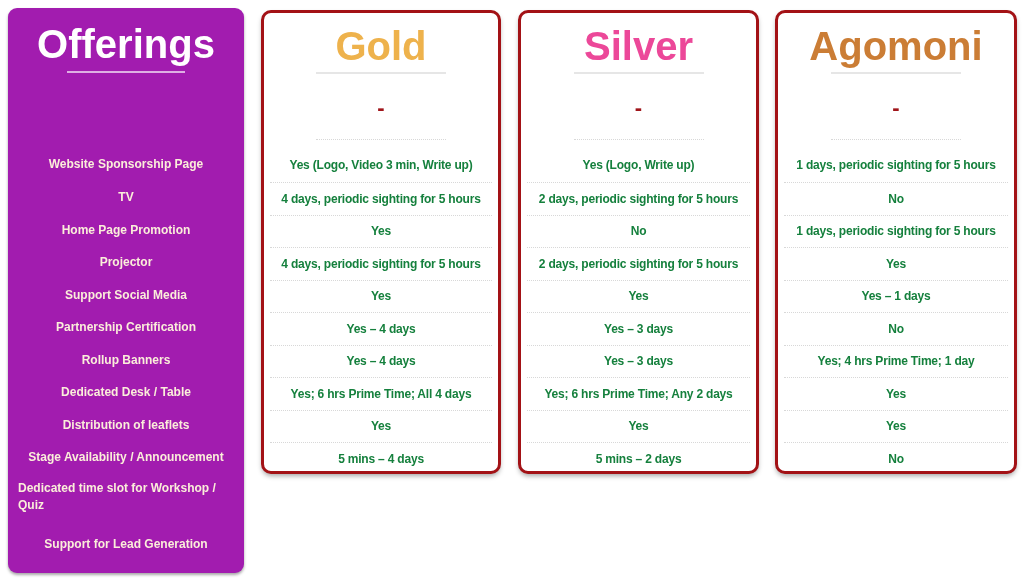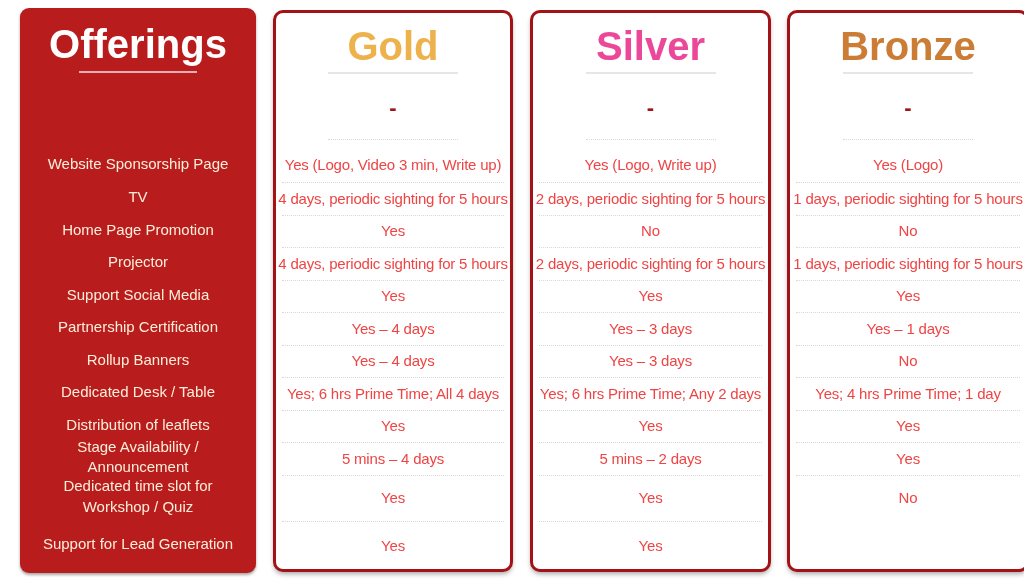--- a/index.html
+++ b/index.html
@@ -4,60 +4,59 @@
 <style>
   * { box-sizing: border-box; margin: 0; padding: 0; }
   html, body { width: 1024px; height: 581px; background: #ffffff; overflow: hidden; }
   body { font-family: "Liberation Sans", sans-serif; }
 
   .layout { display: flex; align-items: flex-start; padding: 8px 0 0 8px; }
 
   
   .sidebar {
     width: 236px; height: 565px; flex: 0 0 auto;
-    background: #b91c1c; border-radius: 9px;
+    background: #a21caf; border-radius: 9px;
     box-shadow: 0 2px 3px rgba(0,0,0,.35);
     overflow: hidden;
-    margin-left: 12px;
   }
   .side-head { height: 131px; display: flex; flex-direction: column; align-items: center; }
   .side-title {
     margin-top: 16px; font-size: 40px; font-weight: 700; color: #ffffff; line-height: 1;
   }
   .side-underline {
     width: 118px; height: 0; border-top: 2px solid rgba(255,255,255,.65); margin-top: 7px;
   }
 
   
   .card {
-    width: 240px; height: 562px; flex: 0 0 auto; margin-left: 17px; margin-top: 2px;
+    width: 240px; height: 464px; flex: 0 0 auto; margin-left: 17px; margin-top: 2px;
     background: #ffffff; border: 3px solid #a31216; border-radius: 10px;
     box-shadow: 0 3px 5px -1px rgba(0,0,0,.35);
     overflow: hidden;
   }
   .card-head { height: 126px; display: flex; flex-direction: column; align-items: center; }
   .tier-title { font-size: 40px; font-weight: 700; line-height: 1; margin-top: 13px; }
   .t-gold   { color: #eeb24c; }
   .t-silver { color: #ec4899; }
   .t-bronze { color: #cb7d35; }
   .head-underline { width: 130px; height: 0; border-top: 2px solid #e6e6e6; margin-top: 6px; }
   .dash { margin-top: 23px; font-size: 22px; font-weight: 700; color: #a0151a; line-height: 1; }
   .price-divider { width: 130px; margin: 0 auto; border-top: 1px dotted #d8d8d8; }
 
   
   .rows { padding: 0 6px; }
   .row {
     height: 32.5px; display: flex; align-items: center; justify-content: center;
-    text-align: center; font-weight: 400; font-size: 15px; line-height: 1.35;
+    text-align: left; font-weight: 700; font-size: 12px; line-height: 1.35;
   }
   .row:first-child { height: 42px; padding-top: 8px; }
   .row:nth-child(11) { height: 46px; }
   .row:nth-child(12) { height: 50px; }
 
-  .card .row { color: #ef4444; white-space: nowrap; letter-spacing: -0.2px; }
+  .card .row { color: #15803d; white-space: nowrap; letter-spacing: -0.2px; }
   .card .row + .row { border-top: 1px dotted #d8d8d8; }
 
   .side-rows { padding: 0 10px; }
   .side-rows .row { color: #fbeeda; }
 </style>
 </head>
 <body>
 
 <div class="layout">
 
@@ -123,27 +122,26 @@
       <div class="row">Yes; 6 hrs Prime Time; Any 2 days</div>
       <div class="row">Yes</div>
       <div class="row">5 mins – 2 days</div>
       <div class="row">Yes</div>
       <div class="row">Yes</div>
     </div>
   </section>
 
   <section class="card" style="width:242px;margin-left:16px;">
     <div class="card-head">
-      <div class="tier-title t-bronze">Bronze</div>
+      <div class="tier-title t-bronze">Agomoni</div>
       <div class="head-underline"></div>
       <div class="dash">-</div>
     </div>
     <div class="price-divider"></div>
     <div class="rows">
-      <div class="row">Yes (Logo)</div>
       <div class="row">1 days, periodic sighting for 5 hours</div>
       <div class="row">No</div>
       <div class="row">1 days, periodic sighting for 5 hours</div>
       <div class="row">Yes</div>
       <div class="row">Yes – 1 days</div>
       <div class="row">No</div>
       <div class="row">Yes; 4 hrs Prime Time; 1 day</div>
       <div class="row">Yes</div>
       <div class="row">Yes</div>
       <div class="row">No</div>

